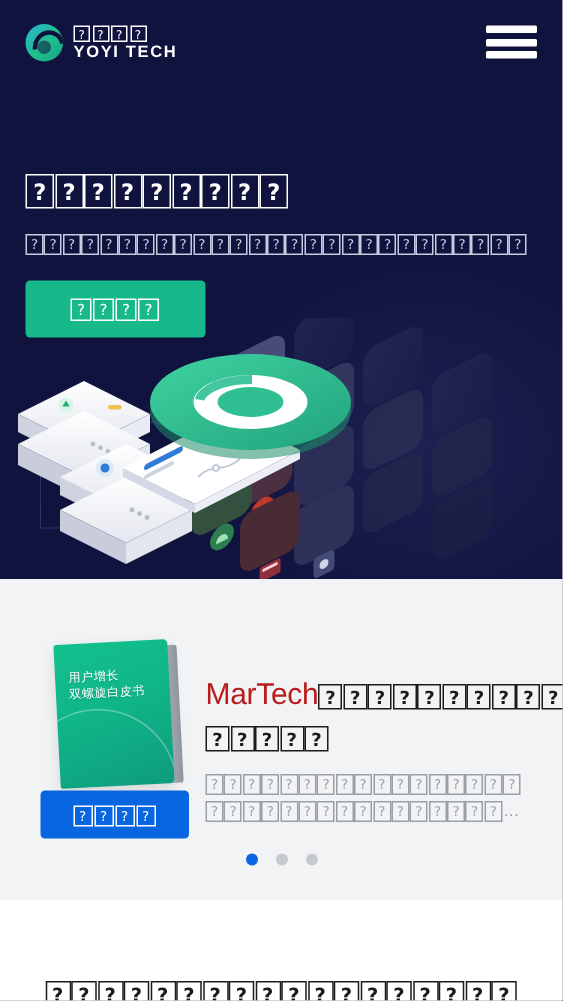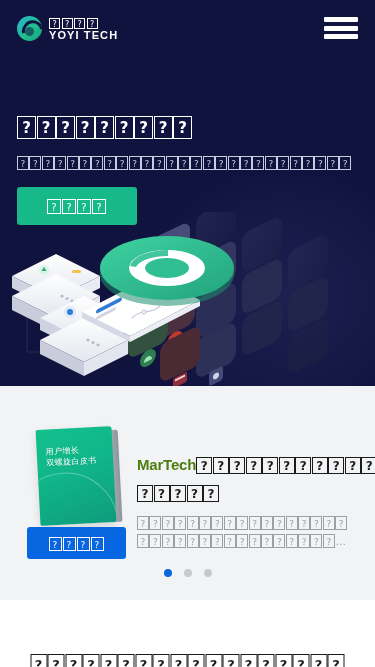--- a/index.html
+++ b/index.html
@@ -165,21 +165,21 @@
     cursor: pointer;
   }
   .wp-btn .tofu i {
     width: 13px; height: 14px; font-size: 9px; line-height: 14px;
     margin-right: 1px; color: #ffffff;
   }
   .wp-text { position: absolute; left: 137px; top: 62px; width: 224px; }
   .wp-title { margin-bottom: 9px; }
   .wp-title-line { display: block; white-space: nowrap; }
   .wp-title-mar {
-    font-size: 15px; font-weight: 700; color: #4d7c0f;
+    font-size: 20px; font-weight: 400; color: #b91c1c;
     letter-spacing: -0.2px; vertical-align: baseline;
   }
   .wp-title .tofu i {
     width: 16px; height: 17px; font-size: 12px; line-height: 17px;
     margin-right: 0.5px; color: #1b1b1b;
   }
   .wp-desc-line { display: block; white-space: nowrap; }
   .wp-desc .tofu i {
     width: 12px; height: 14px; font-size: 9px; line-height: 14px;
     margin-right: 0.4px; color: #9b9fa6;

